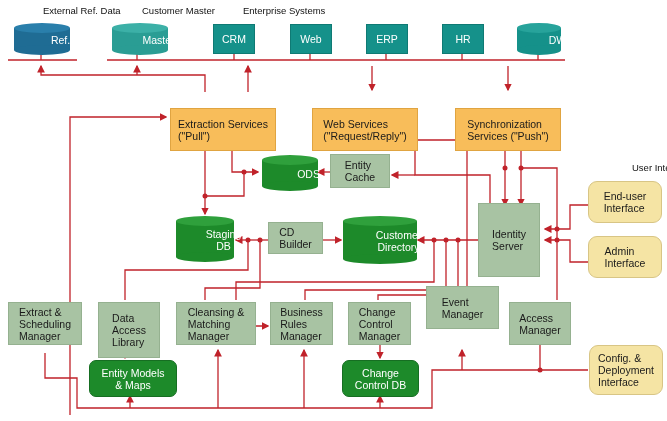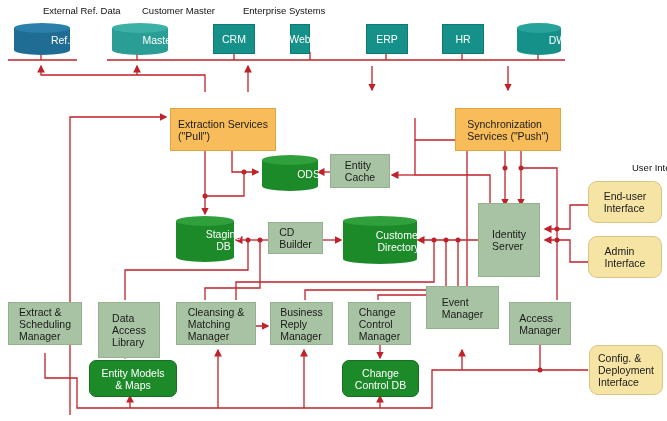--- a/index.html
+++ b/index.html
@@ -123,32 +123,34 @@
     <div class="bottom" style="top:22px;height:10px;background:#1f6c94"></div>
     <div class="lbl" style="top:5px;height:24px">Ref.</div>
   </div>
   <div class="cyl" style="left:112px;top:23px;width:56px;height:32px">
     <div class="body" style="top:5px;height:22px;background:#2a9d94"></div>
     <div class="top" style="top:0;height:10px;background:#3cb0a7"></div>
     <div class="bottom" style="top:22px;height:10px;background:#2a9d94"></div>
     <div class="lbl" style="top:5px;height:24px">Master</div>
   </div>
   <div class="node teal" style="left:213px;top:24px;width:42px;height:30px">CRM</div>
-  <div class="node teal" style="left:290px;top:24px;width:20px;height:30px">Web</div>
+  <div class="node teal" style="left:290px;top:24px;width:42px;height:30px">Web</div>
   <div class="node teal" style="left:366px;top:24px;width:42px;height:30px">ERP</div>
   <div class="node teal" style="left:442px;top:24px;width:42px;height:30px">HR</div>
   <div class="cyl" style="left:517px;top:23px;width:44px;height:32px">
     <div class="body" style="top:5px;height:22px;background:#15918a"></div>
     <div class="top" style="top:0;height:10px;background:#27a39b"></div>
     <div class="bottom" style="top:22px;height:10px;background:#15918a"></div>
     <div class="lbl" style="top:5px;height:24px">DW</div>
   </div>
 
   <div class="node orange" style="left:170px;top:92px;width:106px;height:43px">Extraction Services
 ("Pull")</div>
+  <div class="node orange" style="left:312px;top:92px;width:106px;height:43px">Web Services
+("Request/Reply")</div>
   <div class="node orange" style="left:455px;top:92px;width:106px;height:43px">Synchronization
 Services ("Push")</div>
 
   <div class="cyl" style="left:262px;top:155px;width:56px;height:36px">
     <div class="body" style="top:5px;height:26px;background:#1d8a2a"></div>
     <div class="top" style="top:0;height:10px;background:#2fa03c"></div>
     <div class="bottom" style="top:26px;height:10px;background:#1d8a2a"></div>
     <div class="lbl" style="top:6px;height:26px">ODS</div>
   </div>
   <div class="node sage" style="left:330px;top:154px;width:60px;height:34px">Entity
@@ -185,21 +187,21 @@
   <div class="node sage" style="left:8px;top:302px;width:74px;height:43px">Extract &amp;
 Scheduling
 Manager</div>
   <div class="node sage" style="left:98px;top:302px;width:62px;height:56px">Data
 Access
 Library</div>
   <div class="node sage" style="left:176px;top:302px;width:80px;height:43px">Cleansing &amp;
 Matching
 Manager</div>
   <div class="node sage" style="left:270px;top:302px;width:63px;height:43px">Business
-Reply
+Rules
 Manager</div>
   <div class="node sage" style="left:348px;top:302px;width:63px;height:43px">Change
 Control
 Manager</div>
   <div class="node sage" style="left:426px;top:286px;width:73px;height:43px">Event
 Manager</div>
   <div class="node sage" style="left:509px;top:302px;width:62px;height:43px">Access
 Manager</div>
 
   <div class="scroll" style="left:89px;top:360px;width:86px;height:35px">Entity Models

